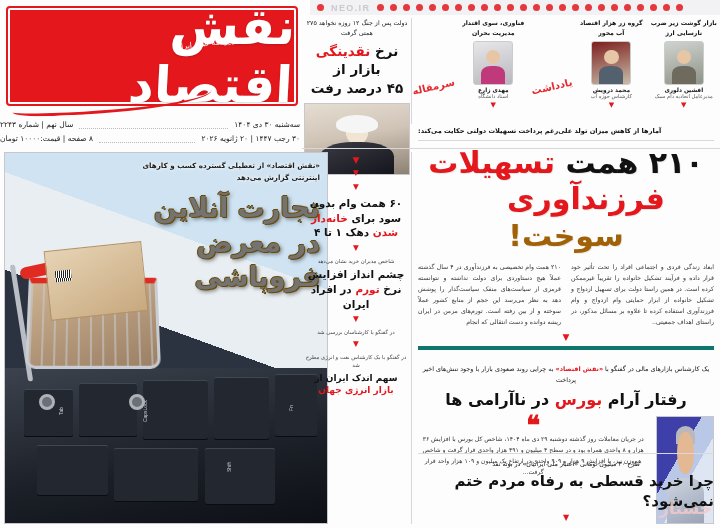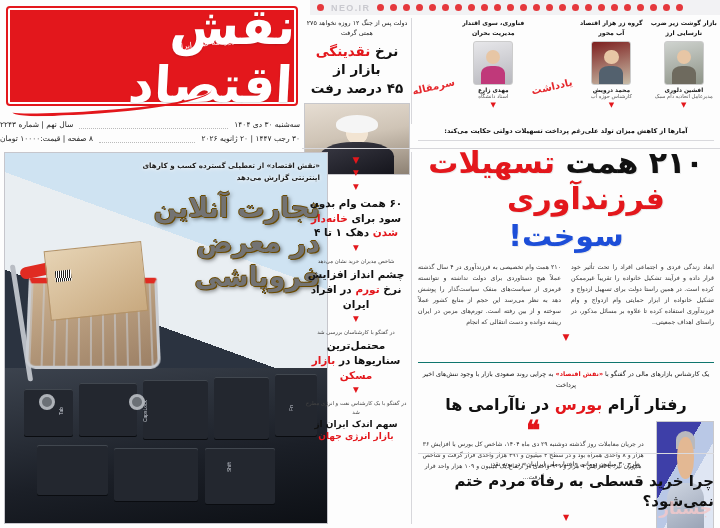--- a/index.html
+++ b/index.html
@@ -276,44 +276,44 @@
   .brief .b-head .r { color: #e3171c; }
   .brief .b-arrow { color: #e3171c; font-size: 7.5px; margin: 3px 0; }
 
   
   .rightcol {
     position: absolute; top: 124px; right: 0;
     width: 308px; height: 400px;
     padding: 2px 6px 0 6px;
   }
   .r-kicker {
-    font-size: 6.6px; color: #111; text-align: center;
+    font-size: 6.6px; color: #111; text-align: left;
     line-height: 1.6; font-weight: bold;
     border-bottom: 1px solid #d9d9dd;
     padding-bottom: 3px; margin-bottom: 4px;
   }
   .r-head {
     text-align: center; line-height: 1.22;
     font-size: 30px; font-weight: bold;
     text-shadow: 1px 1px 0 rgba(0,0,0,.08);
   }
   .r-head .l1 .k { color: #111; }
   .r-head .l1 .r { color: #e3171c; }
   .r-head .l2 .r { color: #e3171c; margin-left: 40px; }
-  .r-head .l2 .k { color: #1d4ed8; }
+  .r-head .l2 .k { color: #a16207; }
   .r-cols {
     display: flex; gap: 10px; margin-top: 8px;
   }
   .r-cols > div { flex: 1; }
   .r-divider { margin: 6px 0 2px; text-align: center; }
 
   .r-sub {
-    margin-top: 20px;
-    border-top: 1px solid #0f766e;
-    padding-top: 6px;
+    margin-top: 4px;
+    border-top: 4px solid #0f766e;
+    padding-top: 14px;
   }
   .r-sub-kick {
     font-size: 6.4px; text-align: center; color: #111; line-height: 1.7;
   }
   .r-sub-kick .r { color: #e3171c; font-weight: bold; }
   .r-sub-head {
     font-size: 16px; font-weight: bold; text-align: center;
     margin-top: 3px; line-height: 1.35; color: #111;
   }
   .r-sub-head .r { color: #e3171c; }
@@ -525,23 +525,20 @@
     <div class="brief">
       <div class="b-kick">شاخص مدیران خرید نشان می‌دهد</div>
       <div class="b-head">
         <span>چشم انداز افزایش نرخ </span><span class="r">تورم</span><span> در افراد ایران</span>
       </div>
       <div class="b-arrow">▼</div>
     </div>
 
     <div class="brief">
       <div class="b-kick">در گفتگو با کارشناسان بررسی شد</div>
-      <div class="b-head">
-        <span>محتمل‌ترین سناریوها در </span><span class="r">بازار مسکن</span>
-      </div>
       <div class="b-arrow">▼</div>
     </div>
 
     <div class="brief">
       <div class="b-kick">در گفتگو با بک کارشناس نفت و انرژی مطرح شد</div>
       <div class="b-head" style="font-size:9px">
         <span>سهم اندک ایران از </span><span class="r">بازار انرژی جهان</span>
       </div>
 
     </div>

